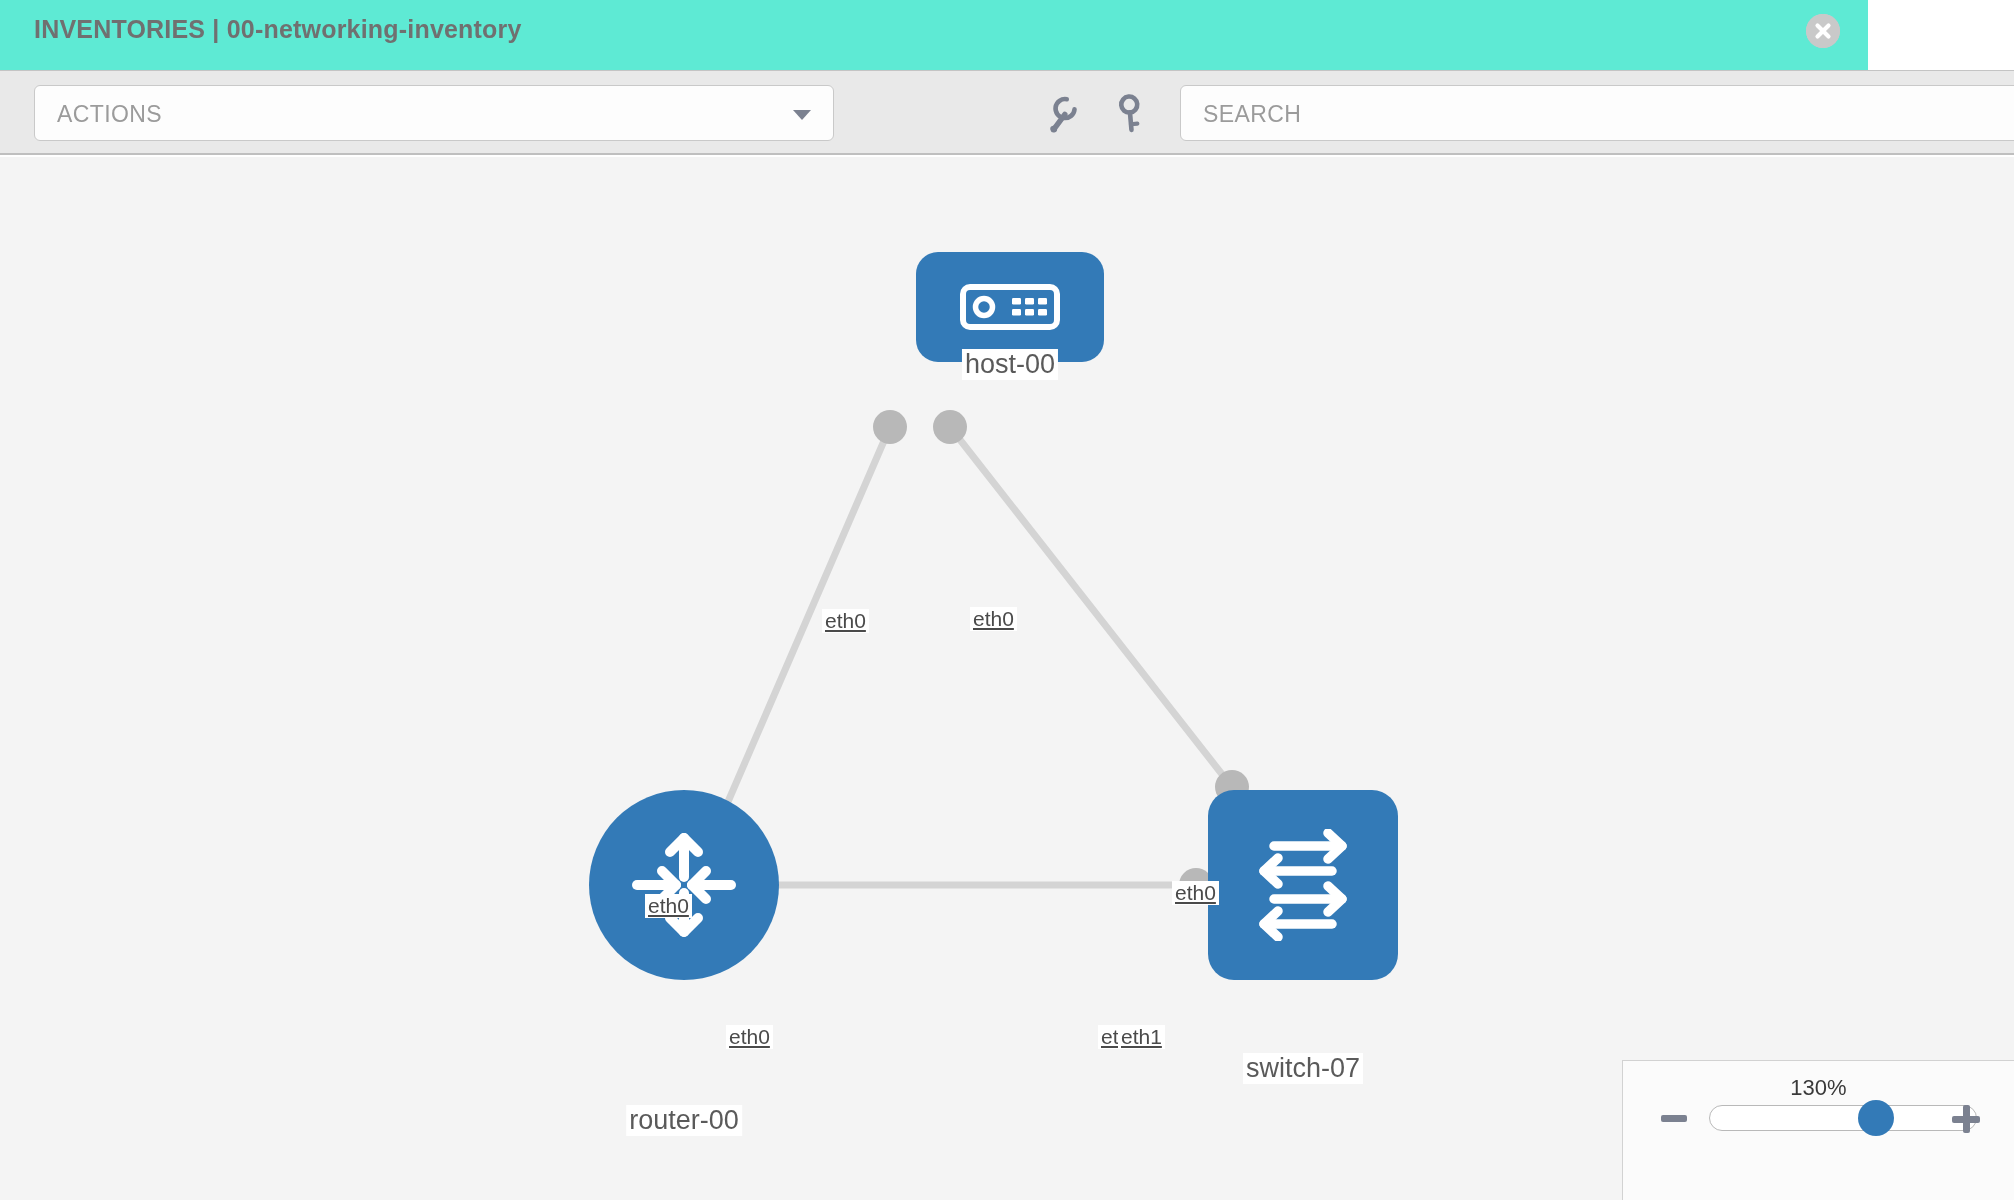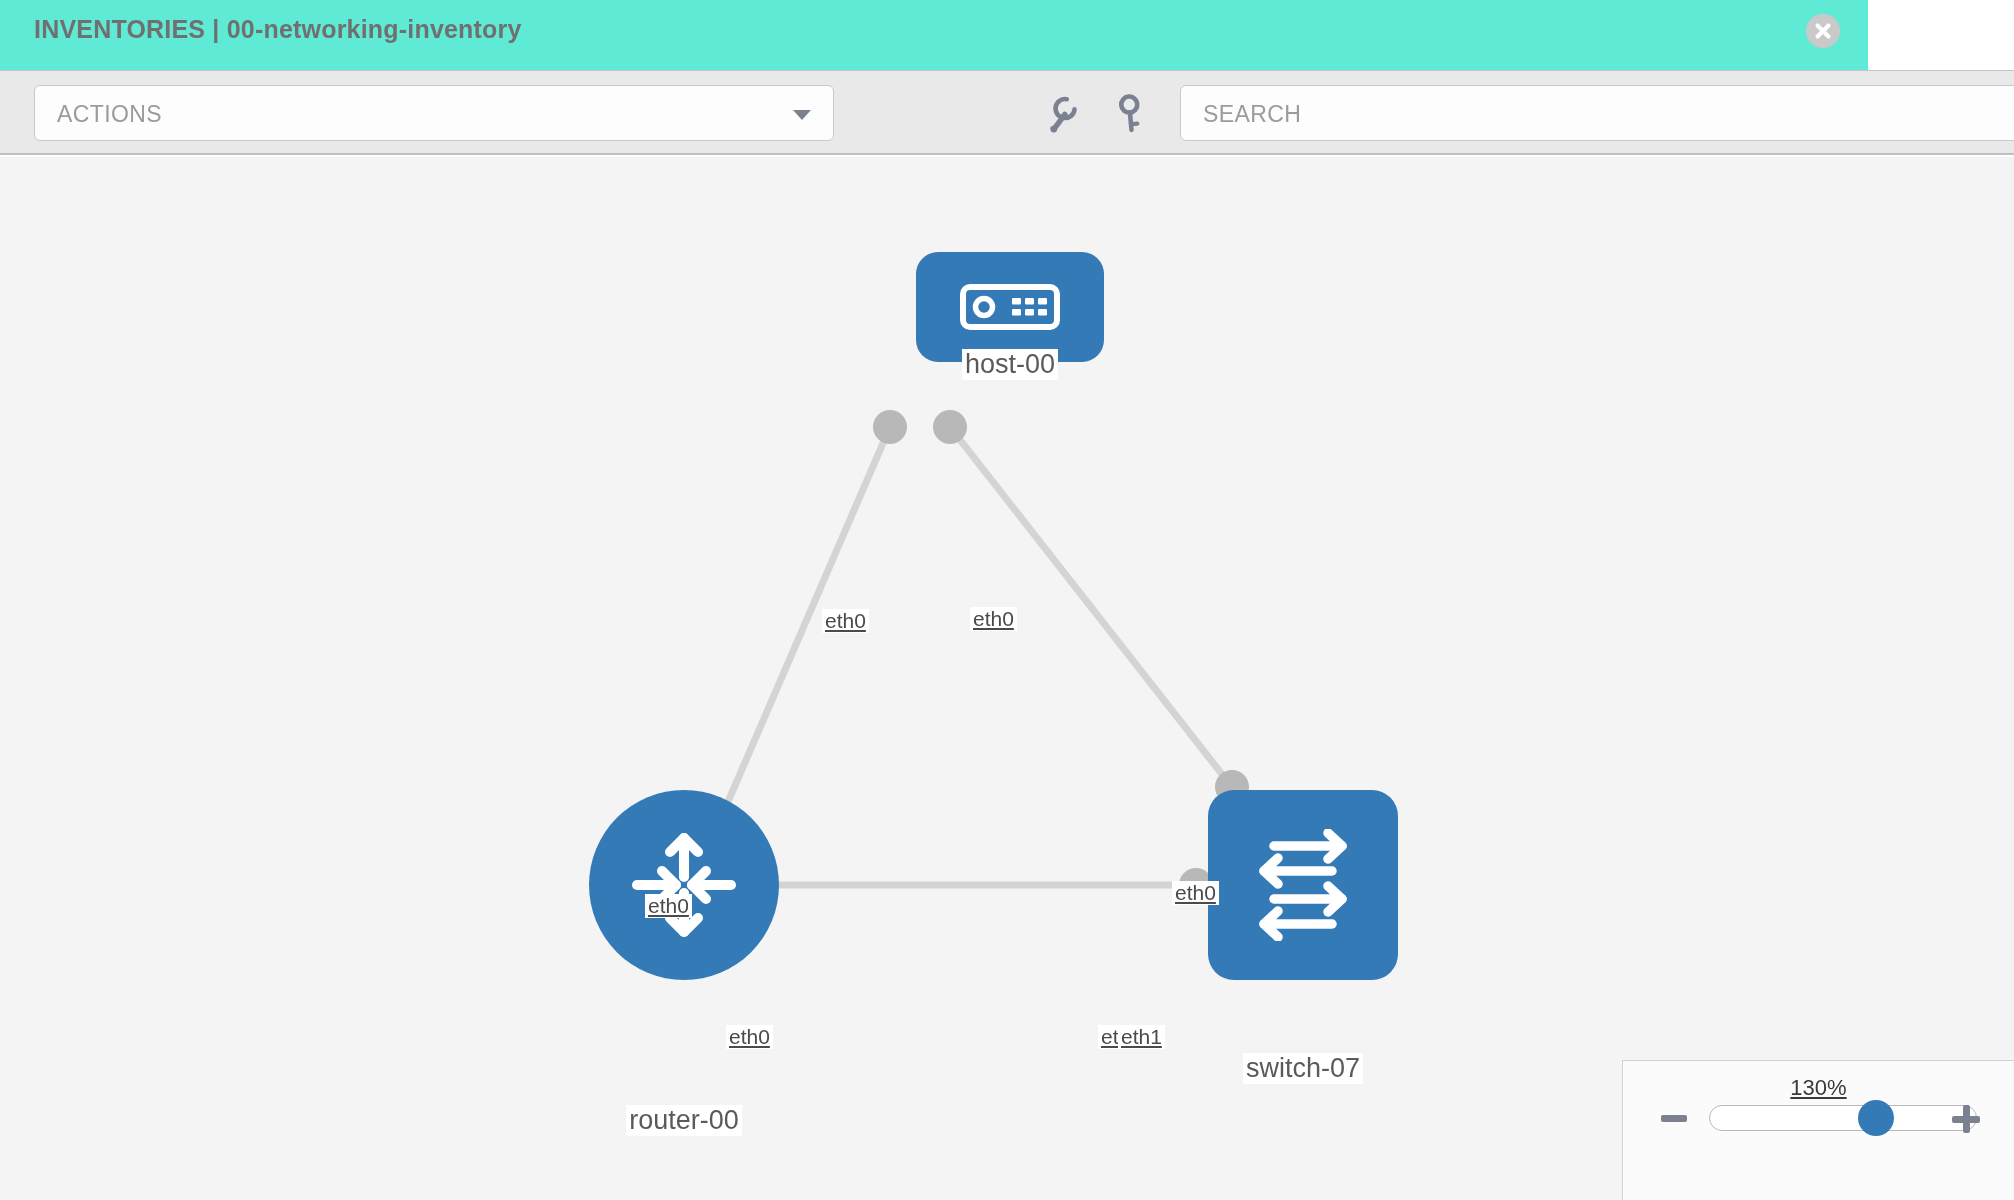--- a/index.html
+++ b/index.html
@@ -124,21 +124,21 @@
   
   .zoom-widget {
     position: absolute; right: 0; bottom: 0;
     width: 392px; height: 140px;
     background: #fbfbfb;
     border-top: 1px solid #d2d2d2;
     border-left: 1px solid #d2d2d2;
   }
   .zoom-value {
     position: absolute; left: 0; right: 0; top: 14px;
-    text-align: center; font-size: 22px; color: #3a3a3a; text-decoration: underline;
+    text-align: center; font-size: 22px; color: #3a3a3a;
   }
   .zoom-minus {
     position: absolute; left: 38px; top: 54px;
     width: 26px; height: 7px; background: #7b8190; border-radius: 2px;
     cursor: pointer;
   }
   .zoom-plus {
     position: absolute; right: 34px; top: 44px;
     width: 28px; height: 28px; cursor: pointer;
   }

